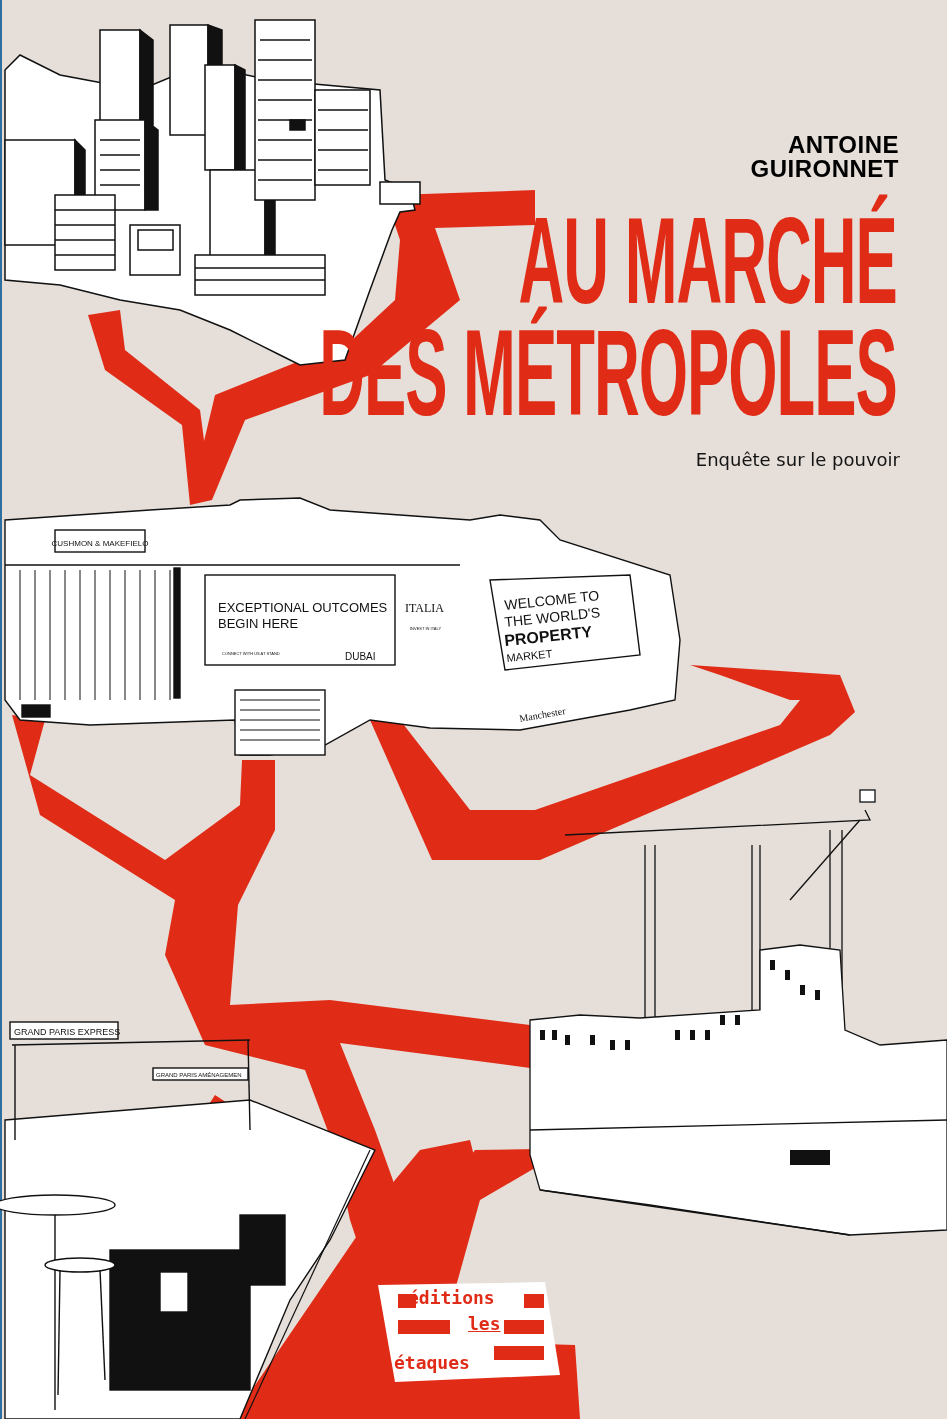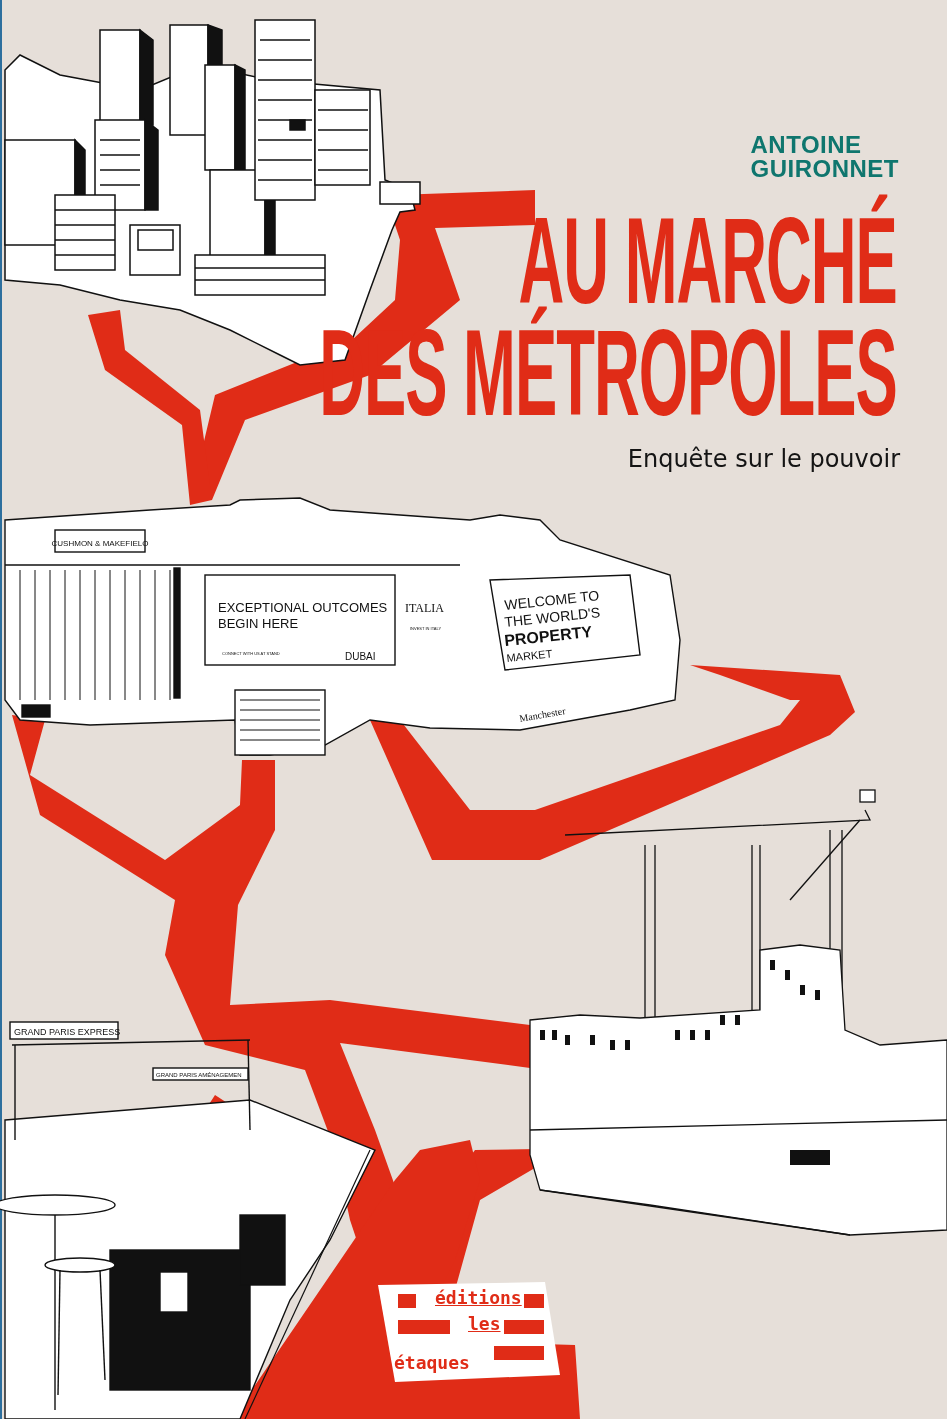--- a/index.html
+++ b/index.html
@@ -1,24 +1,24 @@
 <!DOCTYPE html>
 <html><head>
 <meta charset="utf-8">
 <style>
   html, body { margin: 0; padding: 0; }
   body { width: 947px; height: 1419px; overflow: hidden; background: #e6dfd9; font-family: "Liberation Sans", sans-serif; }
   .cover { position: relative; width: 947px; height: 1419px; background: #e6dfd9; overflow: hidden; }
   .edge-line { position: absolute; left: 0; top: 0; width: 2px; height: 1419px; background: #2d6f9e; }
   svg.art { position: absolute; left: 0; top: 0; }
-  .author { position: absolute; right: 48px; top: 133px; text-align: left; font-family: "Liberation Sans", sans-serif; font-weight: 700; font-size: 24px; line-height: 24px; letter-spacing: 0.5px; color: #0f766e; }
+  .author { position: absolute; right: 48px; top: 133px; text-align: right; font-family: "Liberation Sans", sans-serif; font-weight: 700; font-size: 24px; line-height: 24px; letter-spacing: 0.5px; color: #000000; }
   .author div { white-space: nowrap; }
   .title { position: absolute; right: 50px; top: 205px; text-align: right; color: #e02c17; font-family: "Liberation Sans Narrow", "Liberation Sans", sans-serif; font-weight: 700; font-size: 122px; line-height: 112px; letter-spacing: -2px; }
   .title div { transform: scaleX(0.52); transform-origin: right center; white-space: nowrap; }
-  .subtitle { position: absolute; right: 47px; top: 446px; text-align: right; font-family: "DejaVu Sans", sans-serif; font-size: 24px; line-height: 27px; color: #141414; }
+  .subtitle { position: absolute; right: 47px; top: 446px; text-align: right; font-family: "DejaVu Sans", sans-serif; font-size: 18px; line-height: 27px; color: #141414; }
   .publisher { position: absolute; left: 372px; top: 1272px; width: 200px; height: 120px; }
   .publisher .line { position: absolute; font-family: "DejaVu Sans Mono", "Liberation Mono", monospace; font-weight: 700; font-size: 18px; color: #e02c17; white-space: nowrap; }
   .publisher .bar { position: absolute; background: #e02c17; height: 14px; }
 </style>
 </head>
 <body>
 
 <div class="cover">
   <div class="edge-line"></div>
 
@@ -194,21 +194,21 @@
     <div>AU MARCHÉ</div>
     <div>DES MÉTROPOLES</div>
   </div>
 
   <div class="subtitle">
     <div>Enquête sur le pouvoir</div>
   </div>
 
   <div class="publisher">
     <div class="bar" style="left:26px; top:22px; width:18px;"></div>
-    <div class="line" style="left:63px; top:15px;text-decoration:underline;">éditions</div>
+    <div class="line" style="left:36px; top:15px;">éditions</div>
     <div class="bar" style="left:152px; top:22px; width:20px;"></div>
     <div class="bar" style="left:26px; top:48px; width:52px;"></div>
     <div class="line" style="left:96px; top:41px;text-decoration:underline;">les</div>
     <div class="bar" style="left:132px; top:48px; width:40px;"></div>
     <div class="line" style="left:22px; top:67px;margin-top:13px;">étaques</div>
     <div class="bar" style="left:122px; top:74px; width:50px;"></div>
   </div>
 </div>
 
 </body></html>

